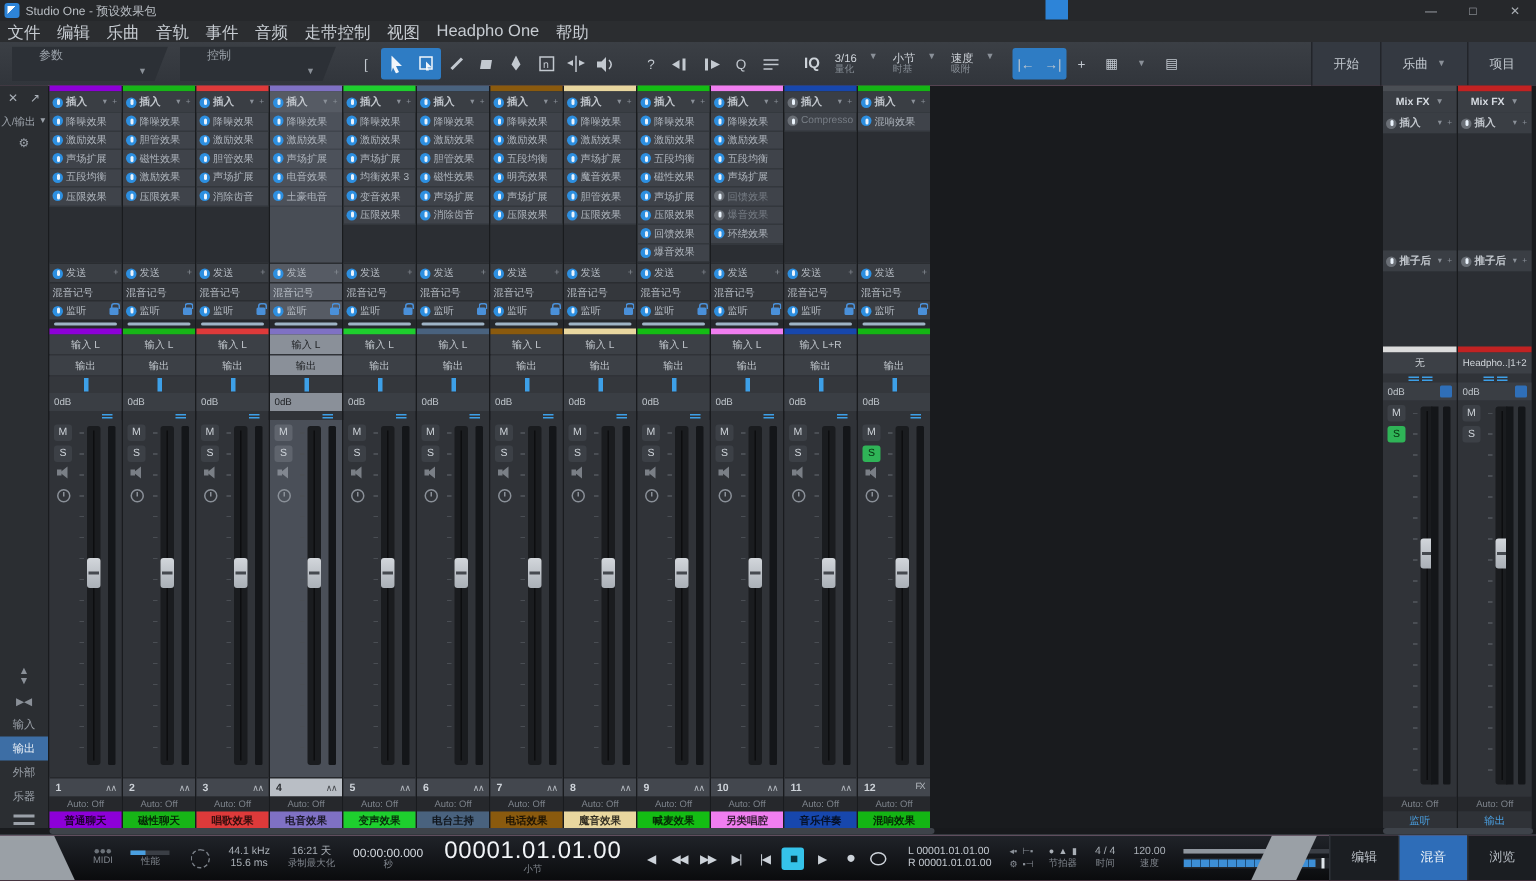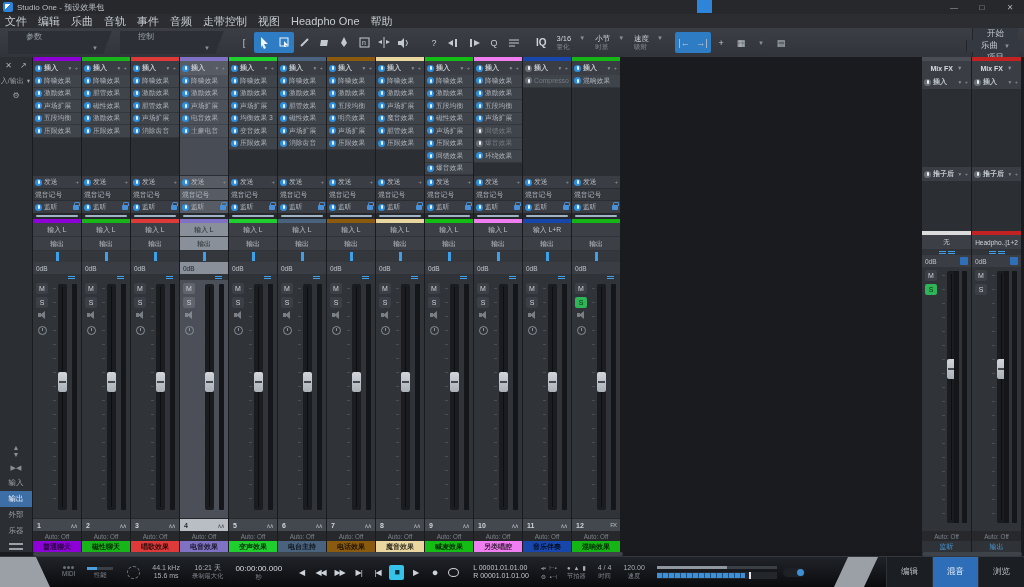--- a/index.html
+++ b/index.html
@@ -22,21 +22,21 @@
 .tgrp{display:flex;align-items:center;margin-left:10px;height:21px;}
 .tico{width:20px;height:21px;display:flex;align-items:center;justify-content:center;color:#c3c9d0;font-size:9px;}
 .bluepair{display:flex;background:#2e7cc4;border-radius:2px;}
 .qgrp{display:flex;flex-direction:column;margin-left:10px;line-height:1;}
 .qgrp .v{color:#d0d5db;font-size:7.5px;display:flex;align-items:center;gap:8px;}
 .qgrp .v i{font-style:normal;font-size:6px;color:#8a9098;}
 .qgrp .l{color:#868d95;font-size:6.5px;margin-top:2px;}
 .iq{margin-left:12px;font-size:10px;font-weight:bold;color:#cdd3d9;}
 .snapbox{display:flex;background:#2e7cc4;border-radius:2px;margin-left:12px;}
 .snapbox .tico{width:18px;}
-.rbtns{margin-left:auto;display:flex;align-items:center;height:29px;flex-direction:column;}
+.rbtns{margin-left:auto;display:flex;align-items:center;height:29px;}
 .rbtn{height:29px;display:flex;align-items:center;padding:0 14px;color:#c3c9d0;font-size:8.5px;background:#343941;border-left:1px solid #22252a;position:relative;}
 .rbtn i{font-style:normal;font-size:6px;margin-left:6px;color:#8a9098;}
 svg.ic{display:block;}
 
 .mixer{position:absolute;top:57px;left:0;right:0;bottom:31px;background:#191b1e;}
 .leftrail{position:absolute;left:0;top:0;bottom:4px;width:32px;background:#2b2e32;display:flex;flex-direction:column;align-items:center;font-size:7.5px;color:#9ba1a9;}
 .lr-top{display:flex;gap:8px;margin-top:4px;font-size:8px;color:#aab0b8;}
 .lr-io{margin-top:6px;font-size:7px;white-space:nowrap;display:flex;align-items:center;gap:2px;}
 .lr-io i{font-style:normal;font-size:5.5px;}
 .lr-wr{margin-top:5px;font-size:8px;}
@@ -1415,20 +1415,24 @@
       <span class="v2">15.6 ms</span>
     </div>
     <div class="tcell">
       <span class="v2">16:21 天</span>
       <span class="l">录制最大化</span>
     </div>
     <div class="tcell">
       <span class="v">00:00:00.000</span>
       <span class="l">秒</span>
     </div>
+    <div class="pos">
+      <span class="v">00001.01.01.00</span>
+      <span class="l">小节</span>
+    </div>
     <div class="tbtns" id="tbtns">
         <span class="tbtn ">◀</span>
         <span class="tbtn ">◀◀</span>
         <span class="tbtn ">▶▶</span>
         <span class="tbtn ">▶|</span>
         <span class="tbtn ">|◀</span>
         <span class="tbtn stop">■</span>
         <span class="tbtn ">▶</span>
         <span class="tbtn rec">●</span>
         <span class="tbtn">

